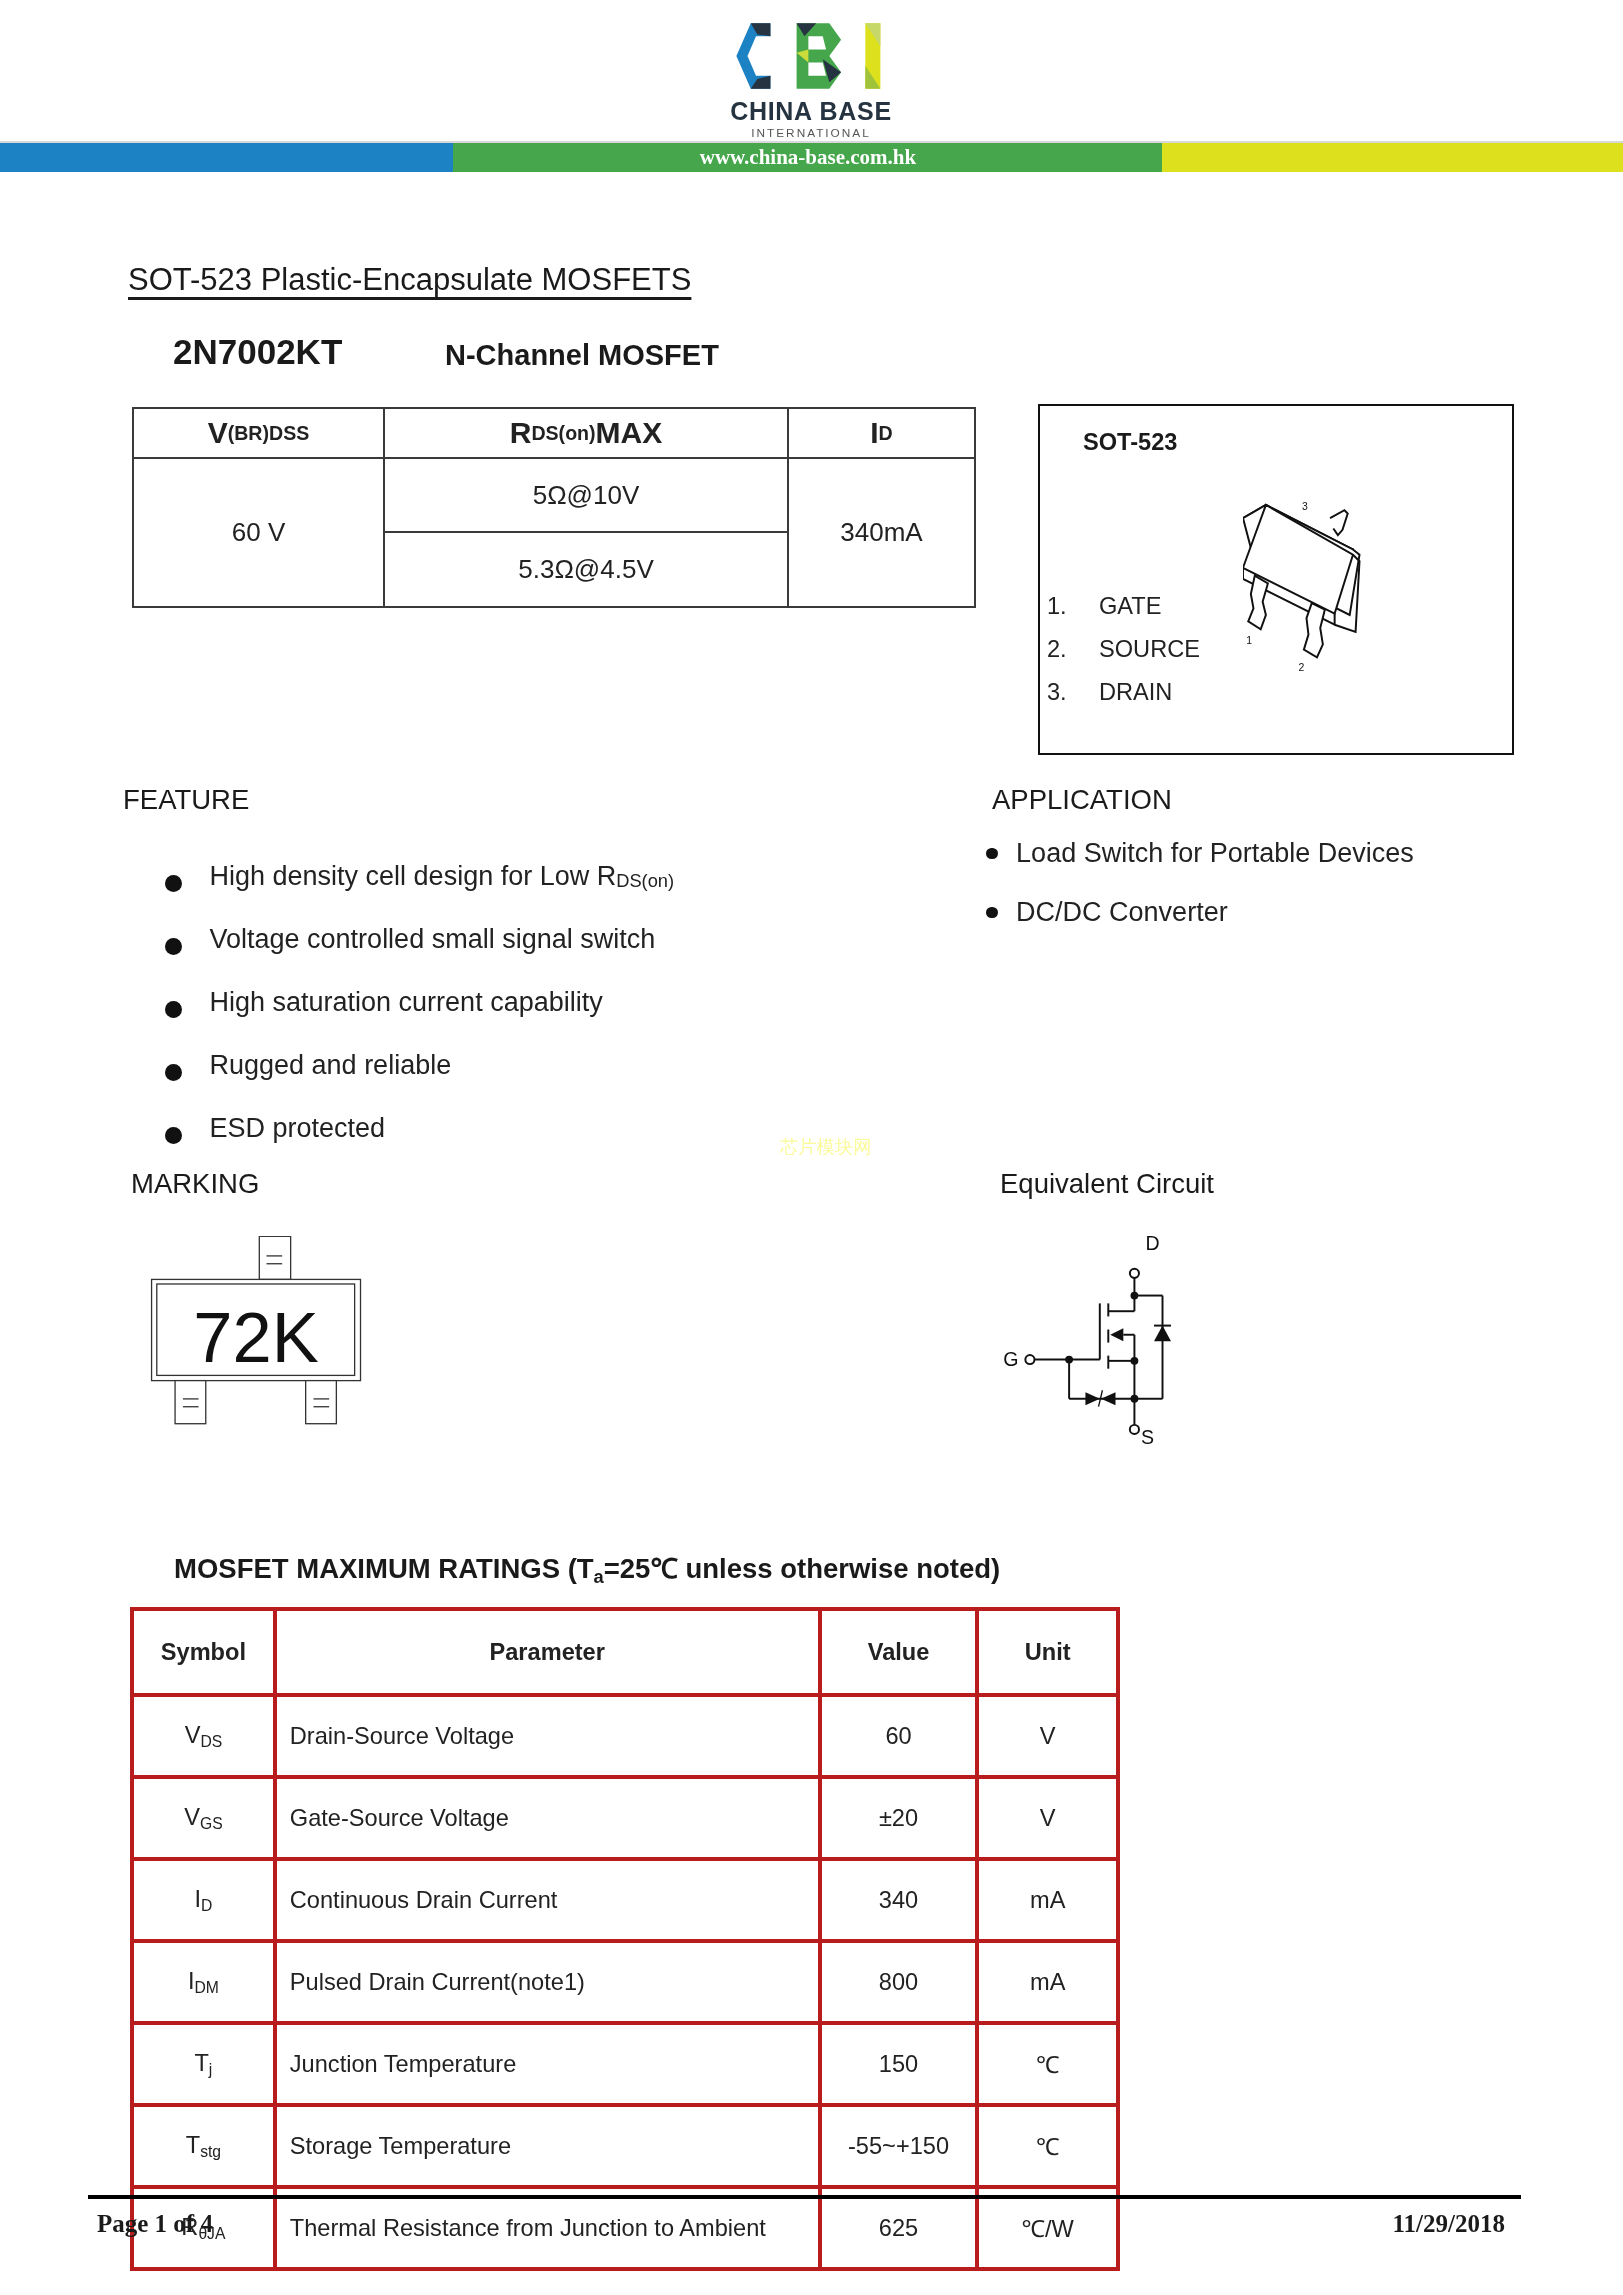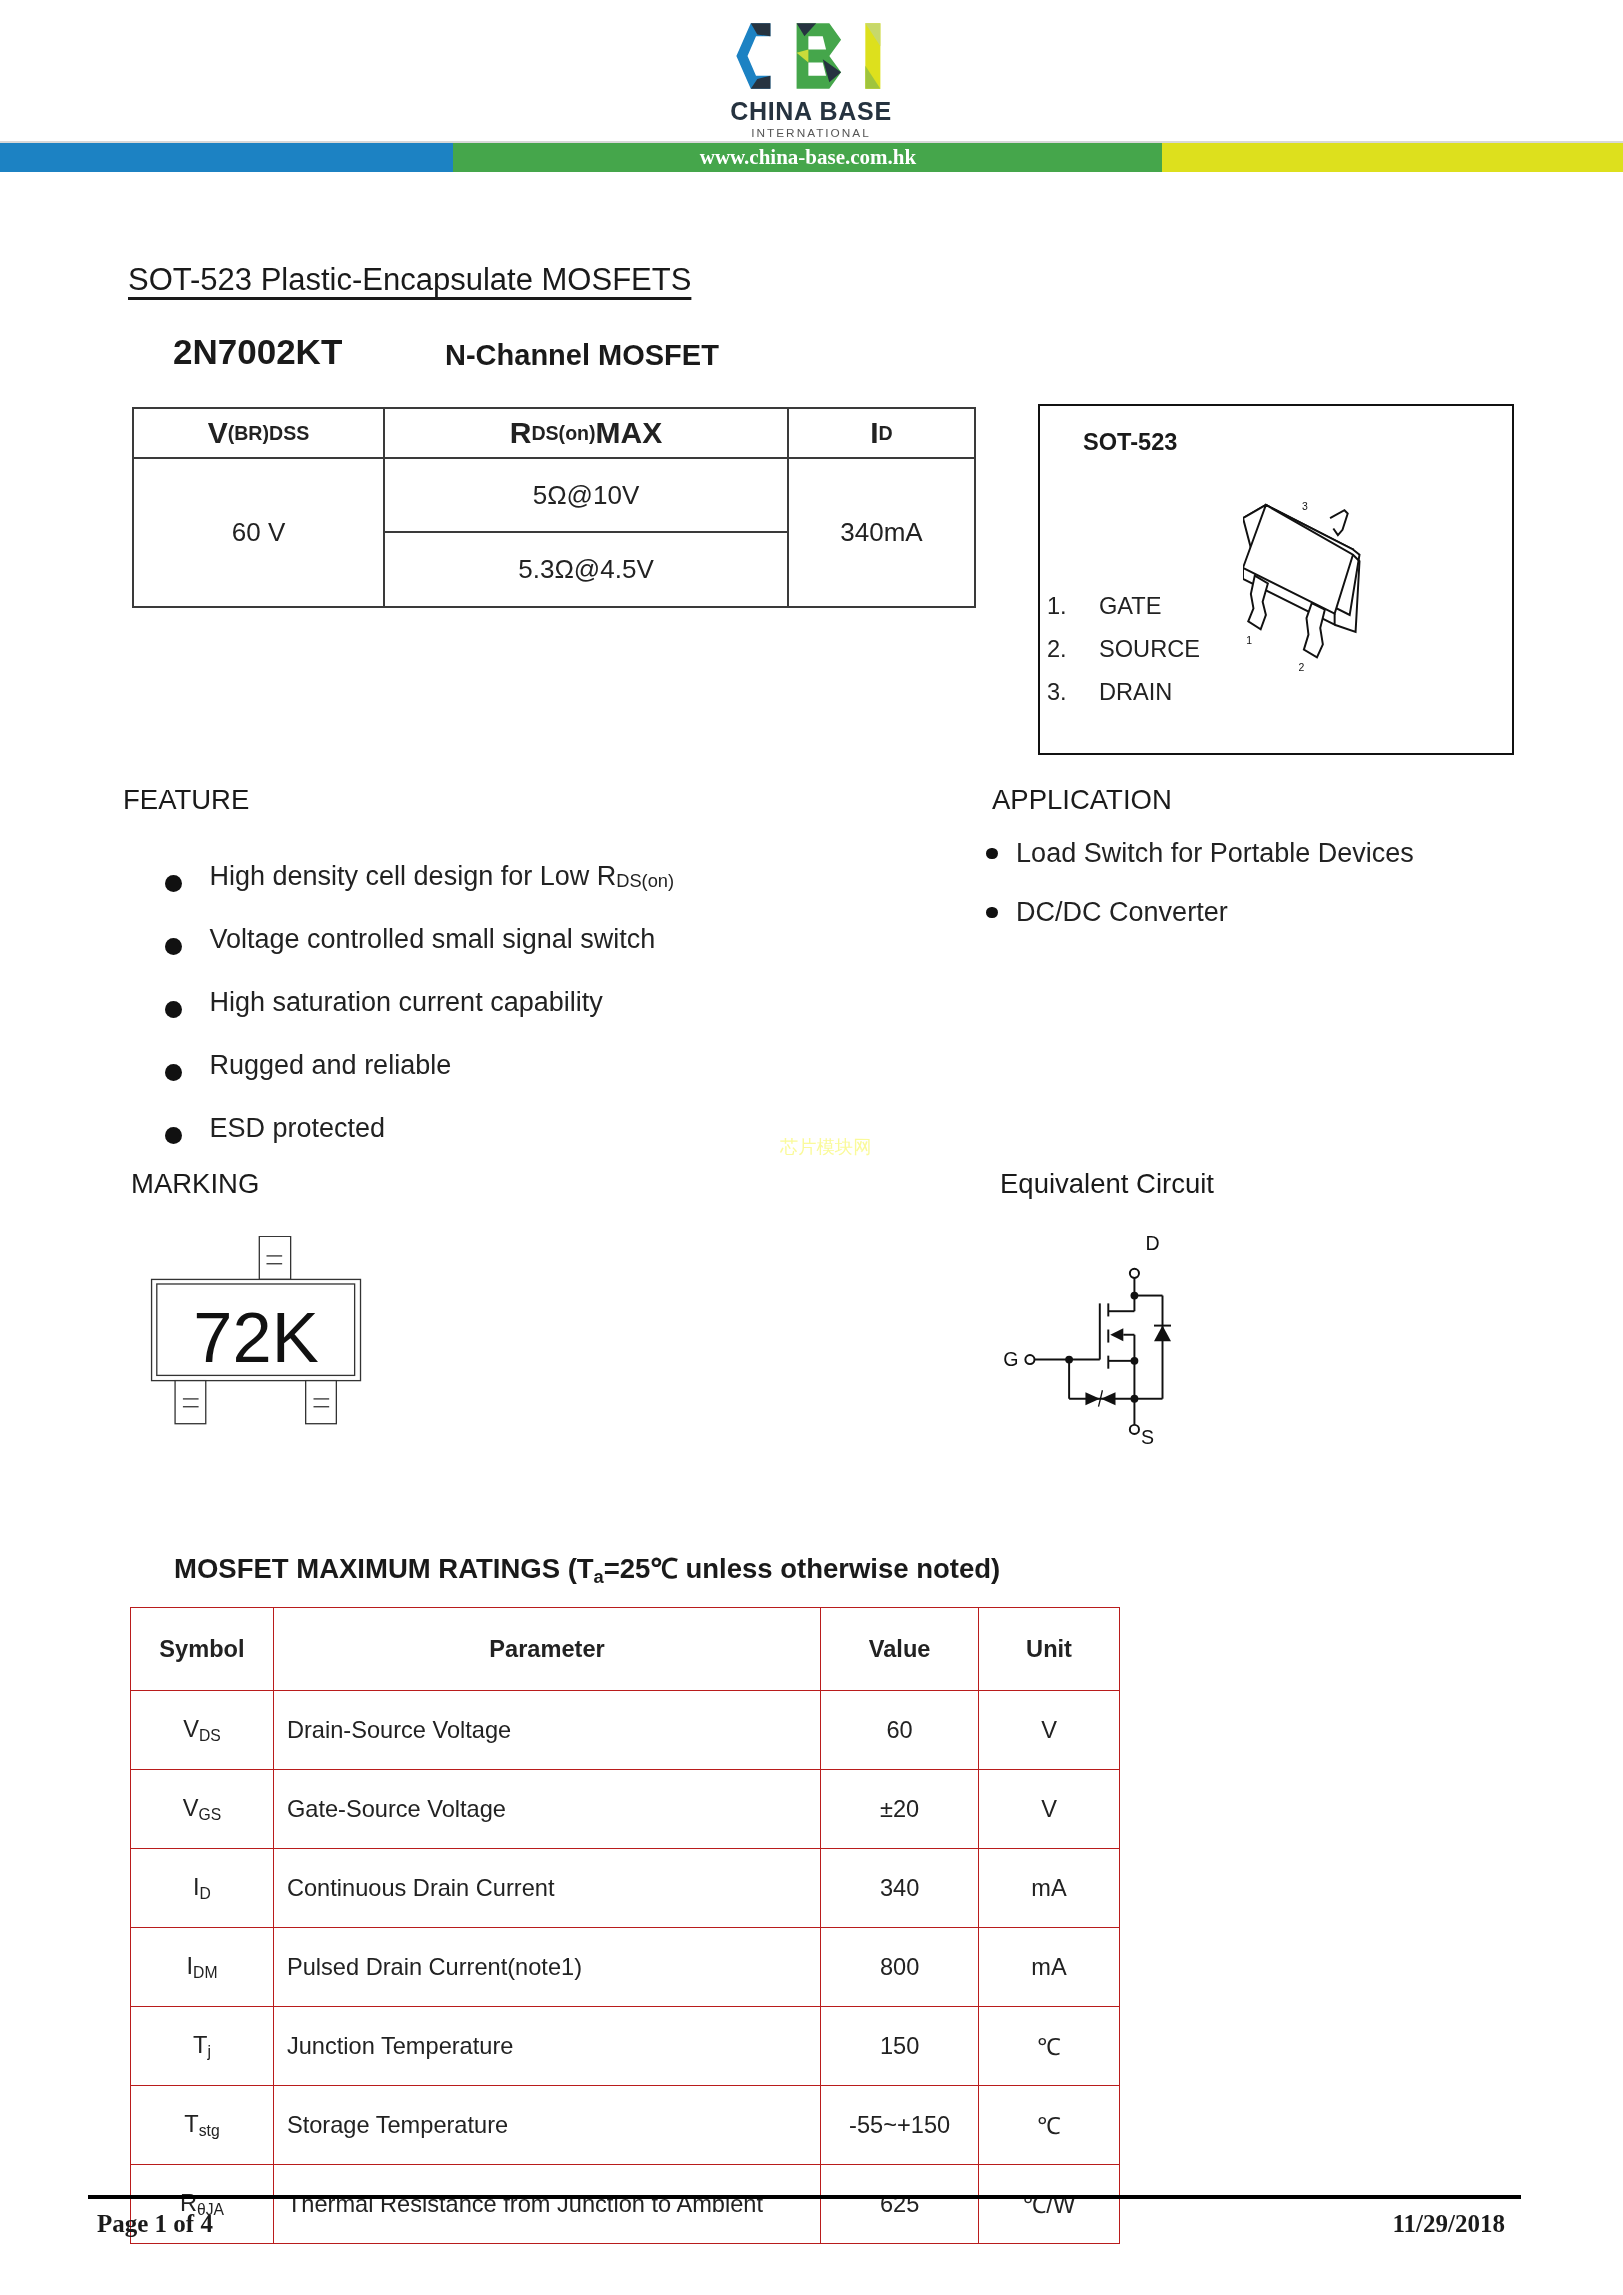--- a/index.html
+++ b/index.html
@@ -85,21 +85,21 @@
     .circuit-drawing { left: 994px; top: 1230px; width: 209px; height: 216px; }
 
     
     .ratings-title { left: 174px; top: 1549px; font-size: 27.5px; font-weight: bold; }
     .ratings-title sub { font-size: 18.3px; vertical-align: -5.2px; }
     .ratings-table {
       left: 130px; top: 1607px; width: 990px;
       border-collapse: collapse; position: absolute;
     }
     .ratings-table th, .ratings-table td {
-      border: 1px solid #b91c1c; font-size: 23.6px; height: 46px; padding: 16px; color: #222;
+      border: 4px solid #b91c1c; font-size: 23.6px; height: 46px; padding: 16px; color: #222;
     }
     .ratings-table th { font-weight: bold; height: 50px; }
     .ratings-table td.sym { text-align: center; }
     .ratings-table td.param { text-align: left; padding-left: 13px; }
     .ratings-table td.val, .ratings-table td.unit { text-align: center; }
     .sym sub { font-size: 15.7px; vertical-align: -3.9px; }
 
     
     .footer-rule { left: 88px; top: 2195px; width: 1433px; height: 3.9px; background: #000; }
     .footer-left { left: 97px; top: 2210px; font-family: "Liberation Serif", serif; font-weight: bold; font-size: 25px; }

